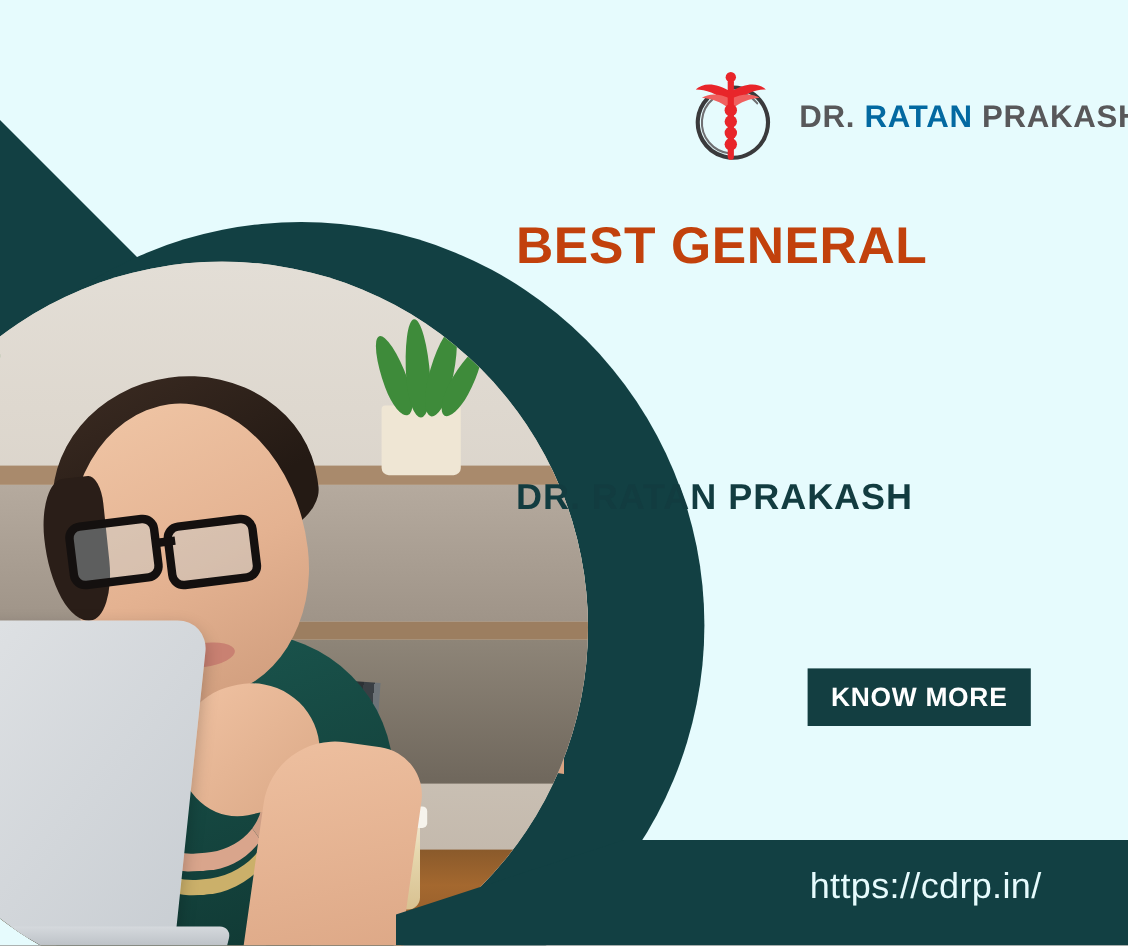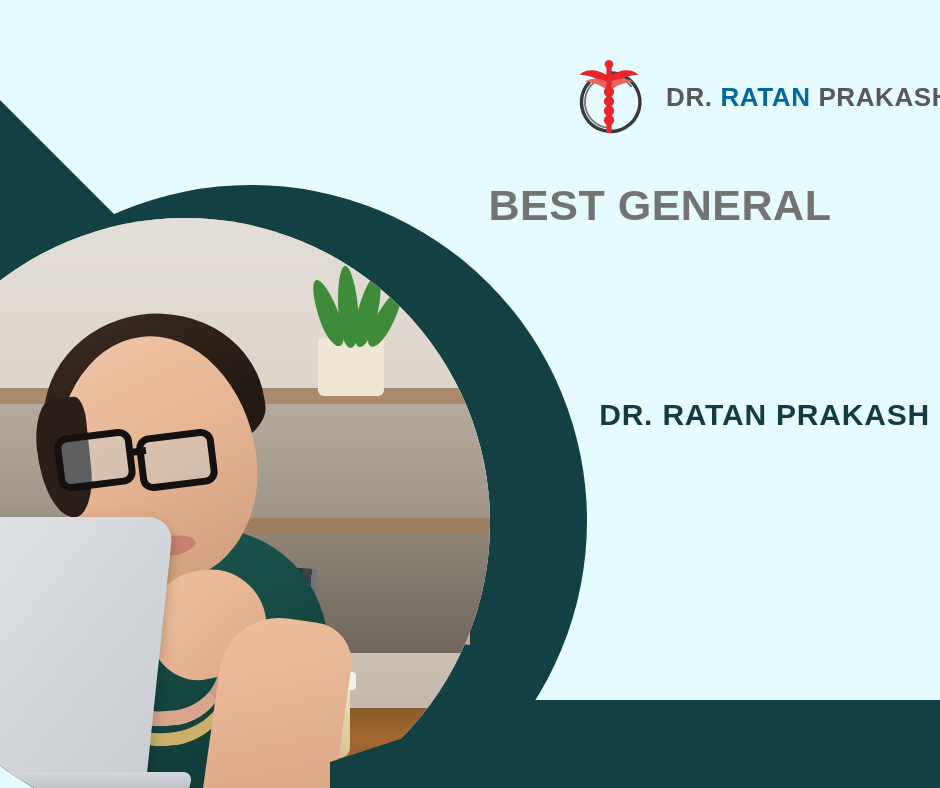--- a/index.html
+++ b/index.html
@@ -201,29 +201,28 @@
   }
   .logo-mark{ position:relative; width:86px; height:86px; flex:0 0 86px; }
   .logo-word{
     font-size:26px; font-weight:bold; letter-spacing:.6px; white-space:nowrap;
   }
   .lw-gray{ color:#58585a; }
   .lw-red{ color:#0369a1; }
 
   
   .headline{
-    position:absolute; left:410px; top:176px; width:500px;
-    text-align:center;
-    color:#737373;
+    position:absolute; left:430px; top:176px; width:500px;
+    color:#c2410c;
     font-size:43px; font-weight:bold;
     letter-spacing:.5px; line-height:1.38;
   }
   .doctor-name{
     position:absolute; left:430px; top:398px; width:500px;
-    text-align:right;
+    text-align:left;
     color:#123c40;
     font-size:30px; font-weight:bold; letter-spacing:.8px;
   }
   .cta{
     position:absolute; left:673px; top:557px;
     width:186px; height:48px;
     background:#133e41;
     display:flex; align-items:center; justify-content:center;
     color:#ffffff; font-size:22px; font-weight:bold; letter-spacing:.6px;
     border:none; cursor:pointer;
@@ -330,16 +329,18 @@
       <span class="lw-gray">PRAKASH</span>
     </div>
   </div>
 
   <h1 class="headline">
     <span>BEST GENERAL</span><br>
   </h1>
 
   <div class="doctor-name">DR. RATAN PRAKASH</div>
 
+  <button class="cta">KNOW MORE</button>
 
   <div class="url-bar"></div>
+  <div class="url-text">https://cdrp.in/</div>
 
 </div>
 
 </body></html>

